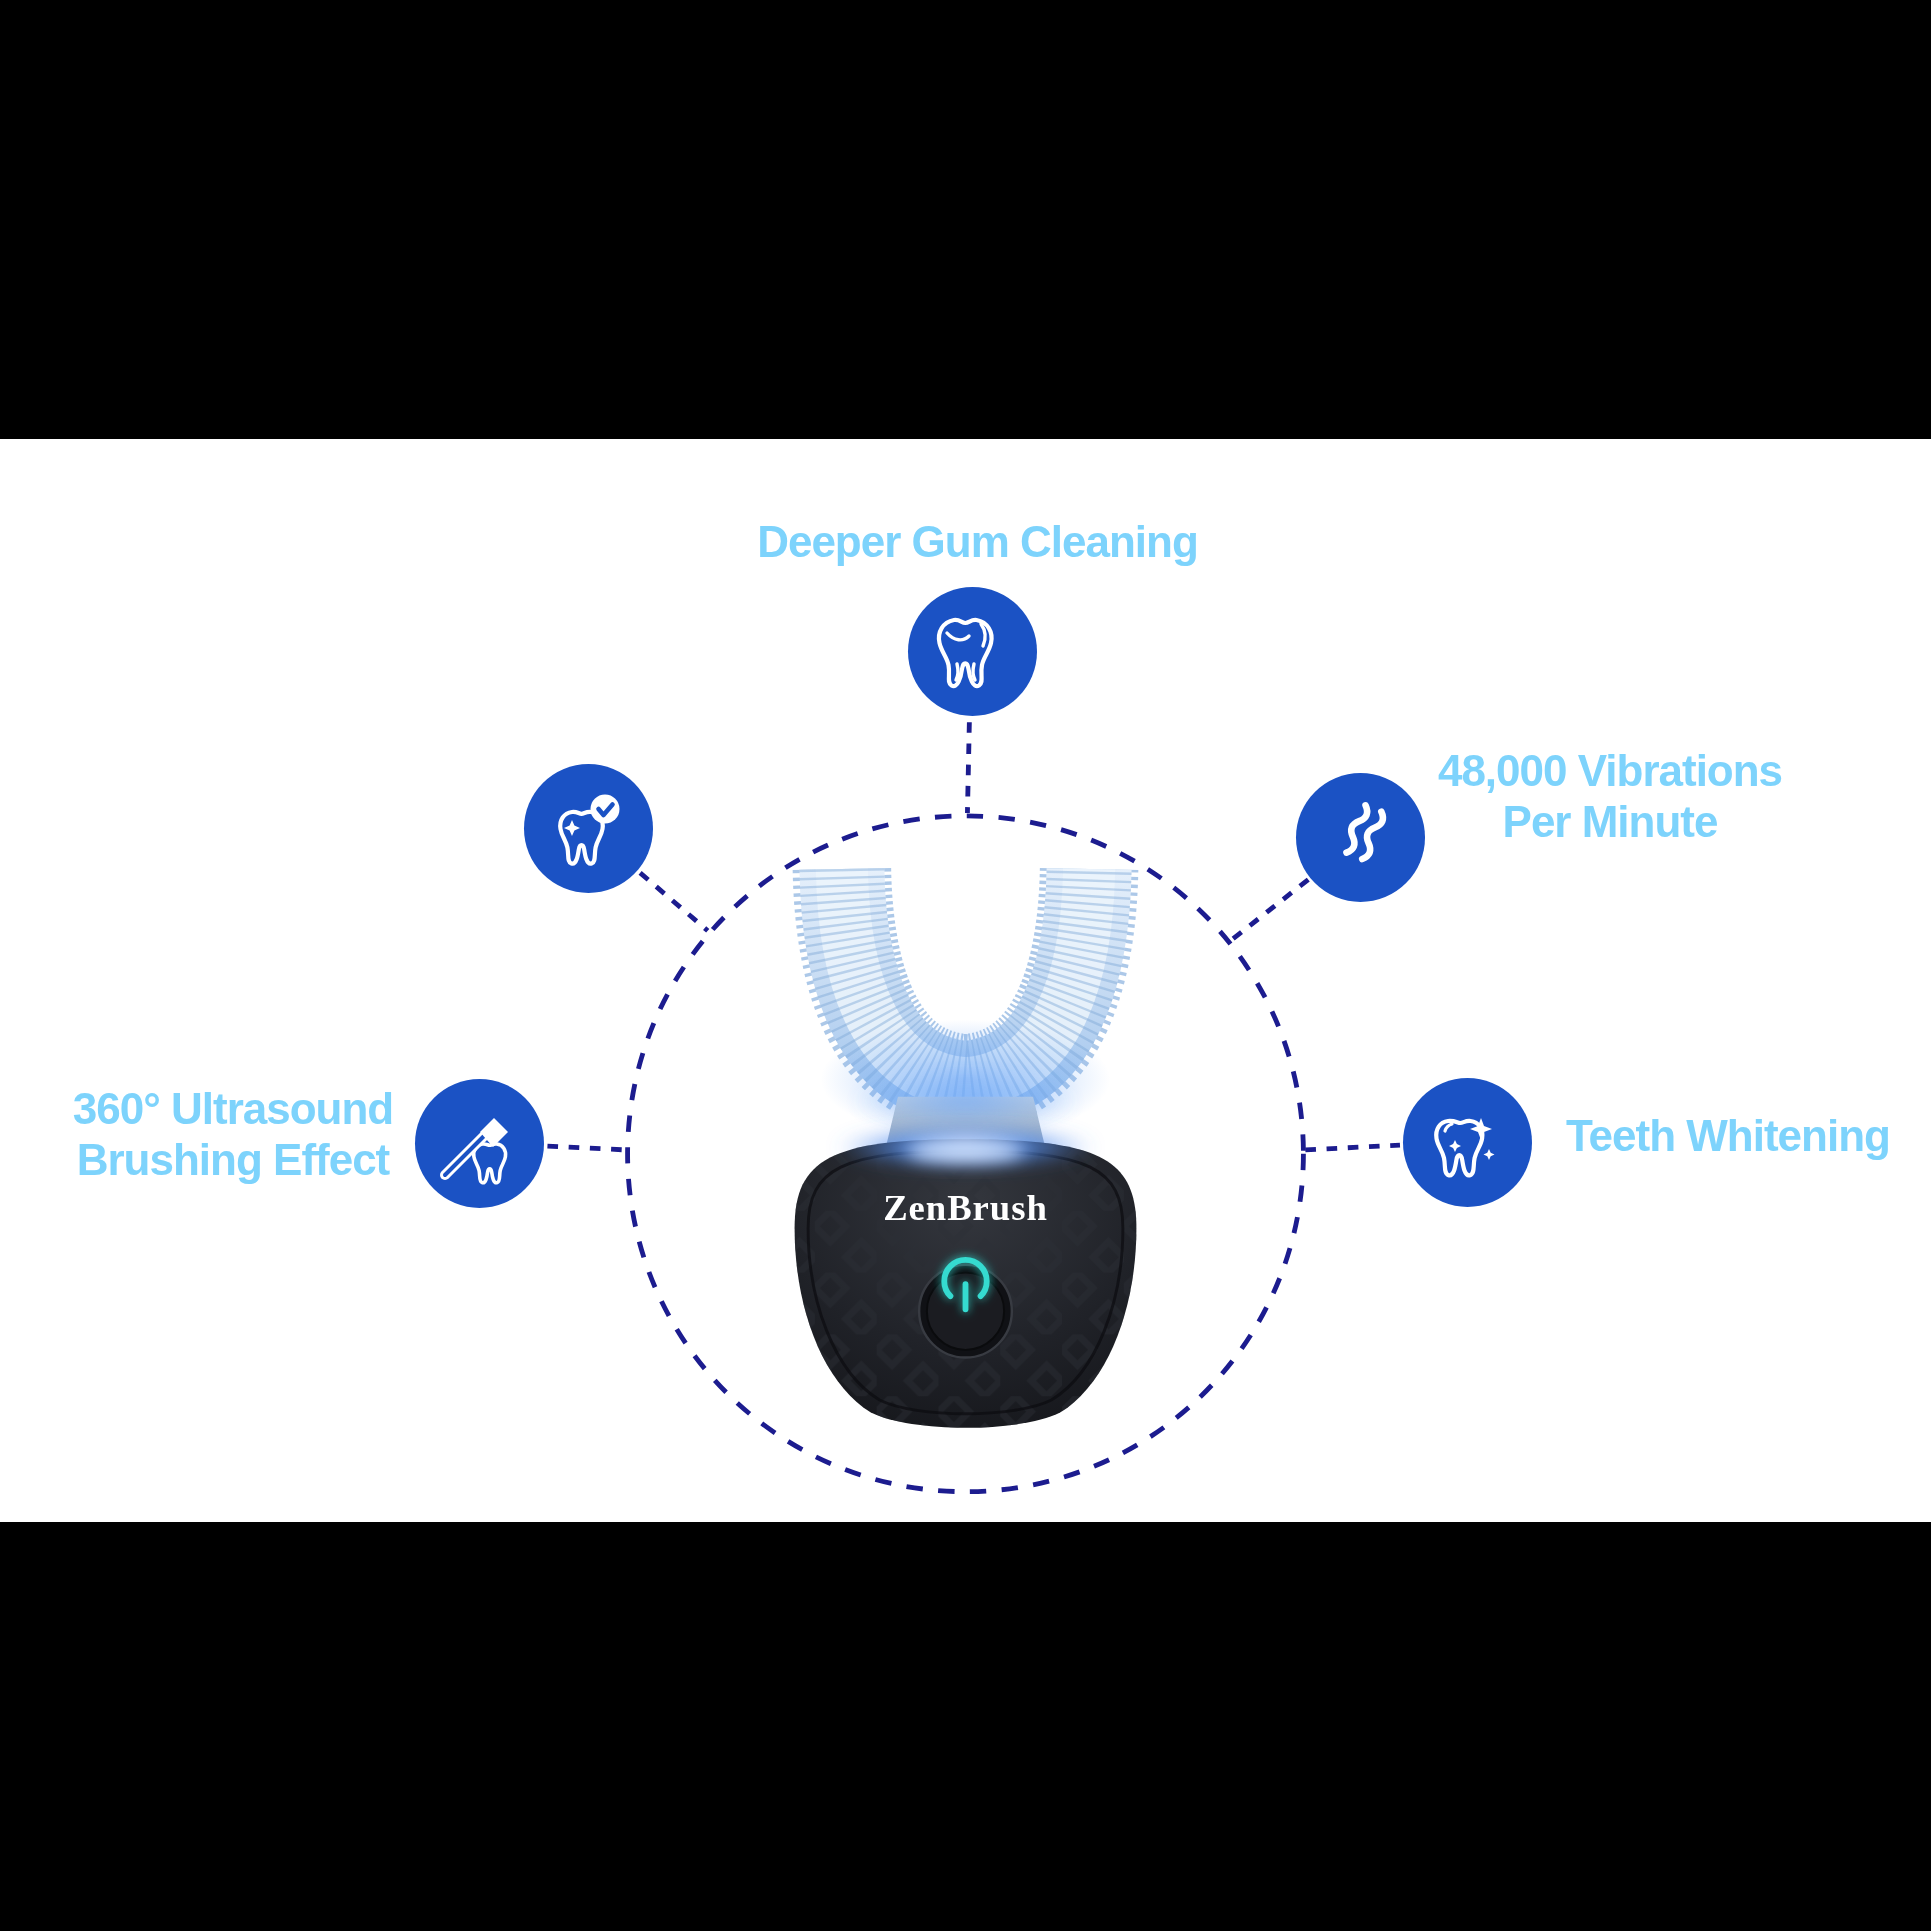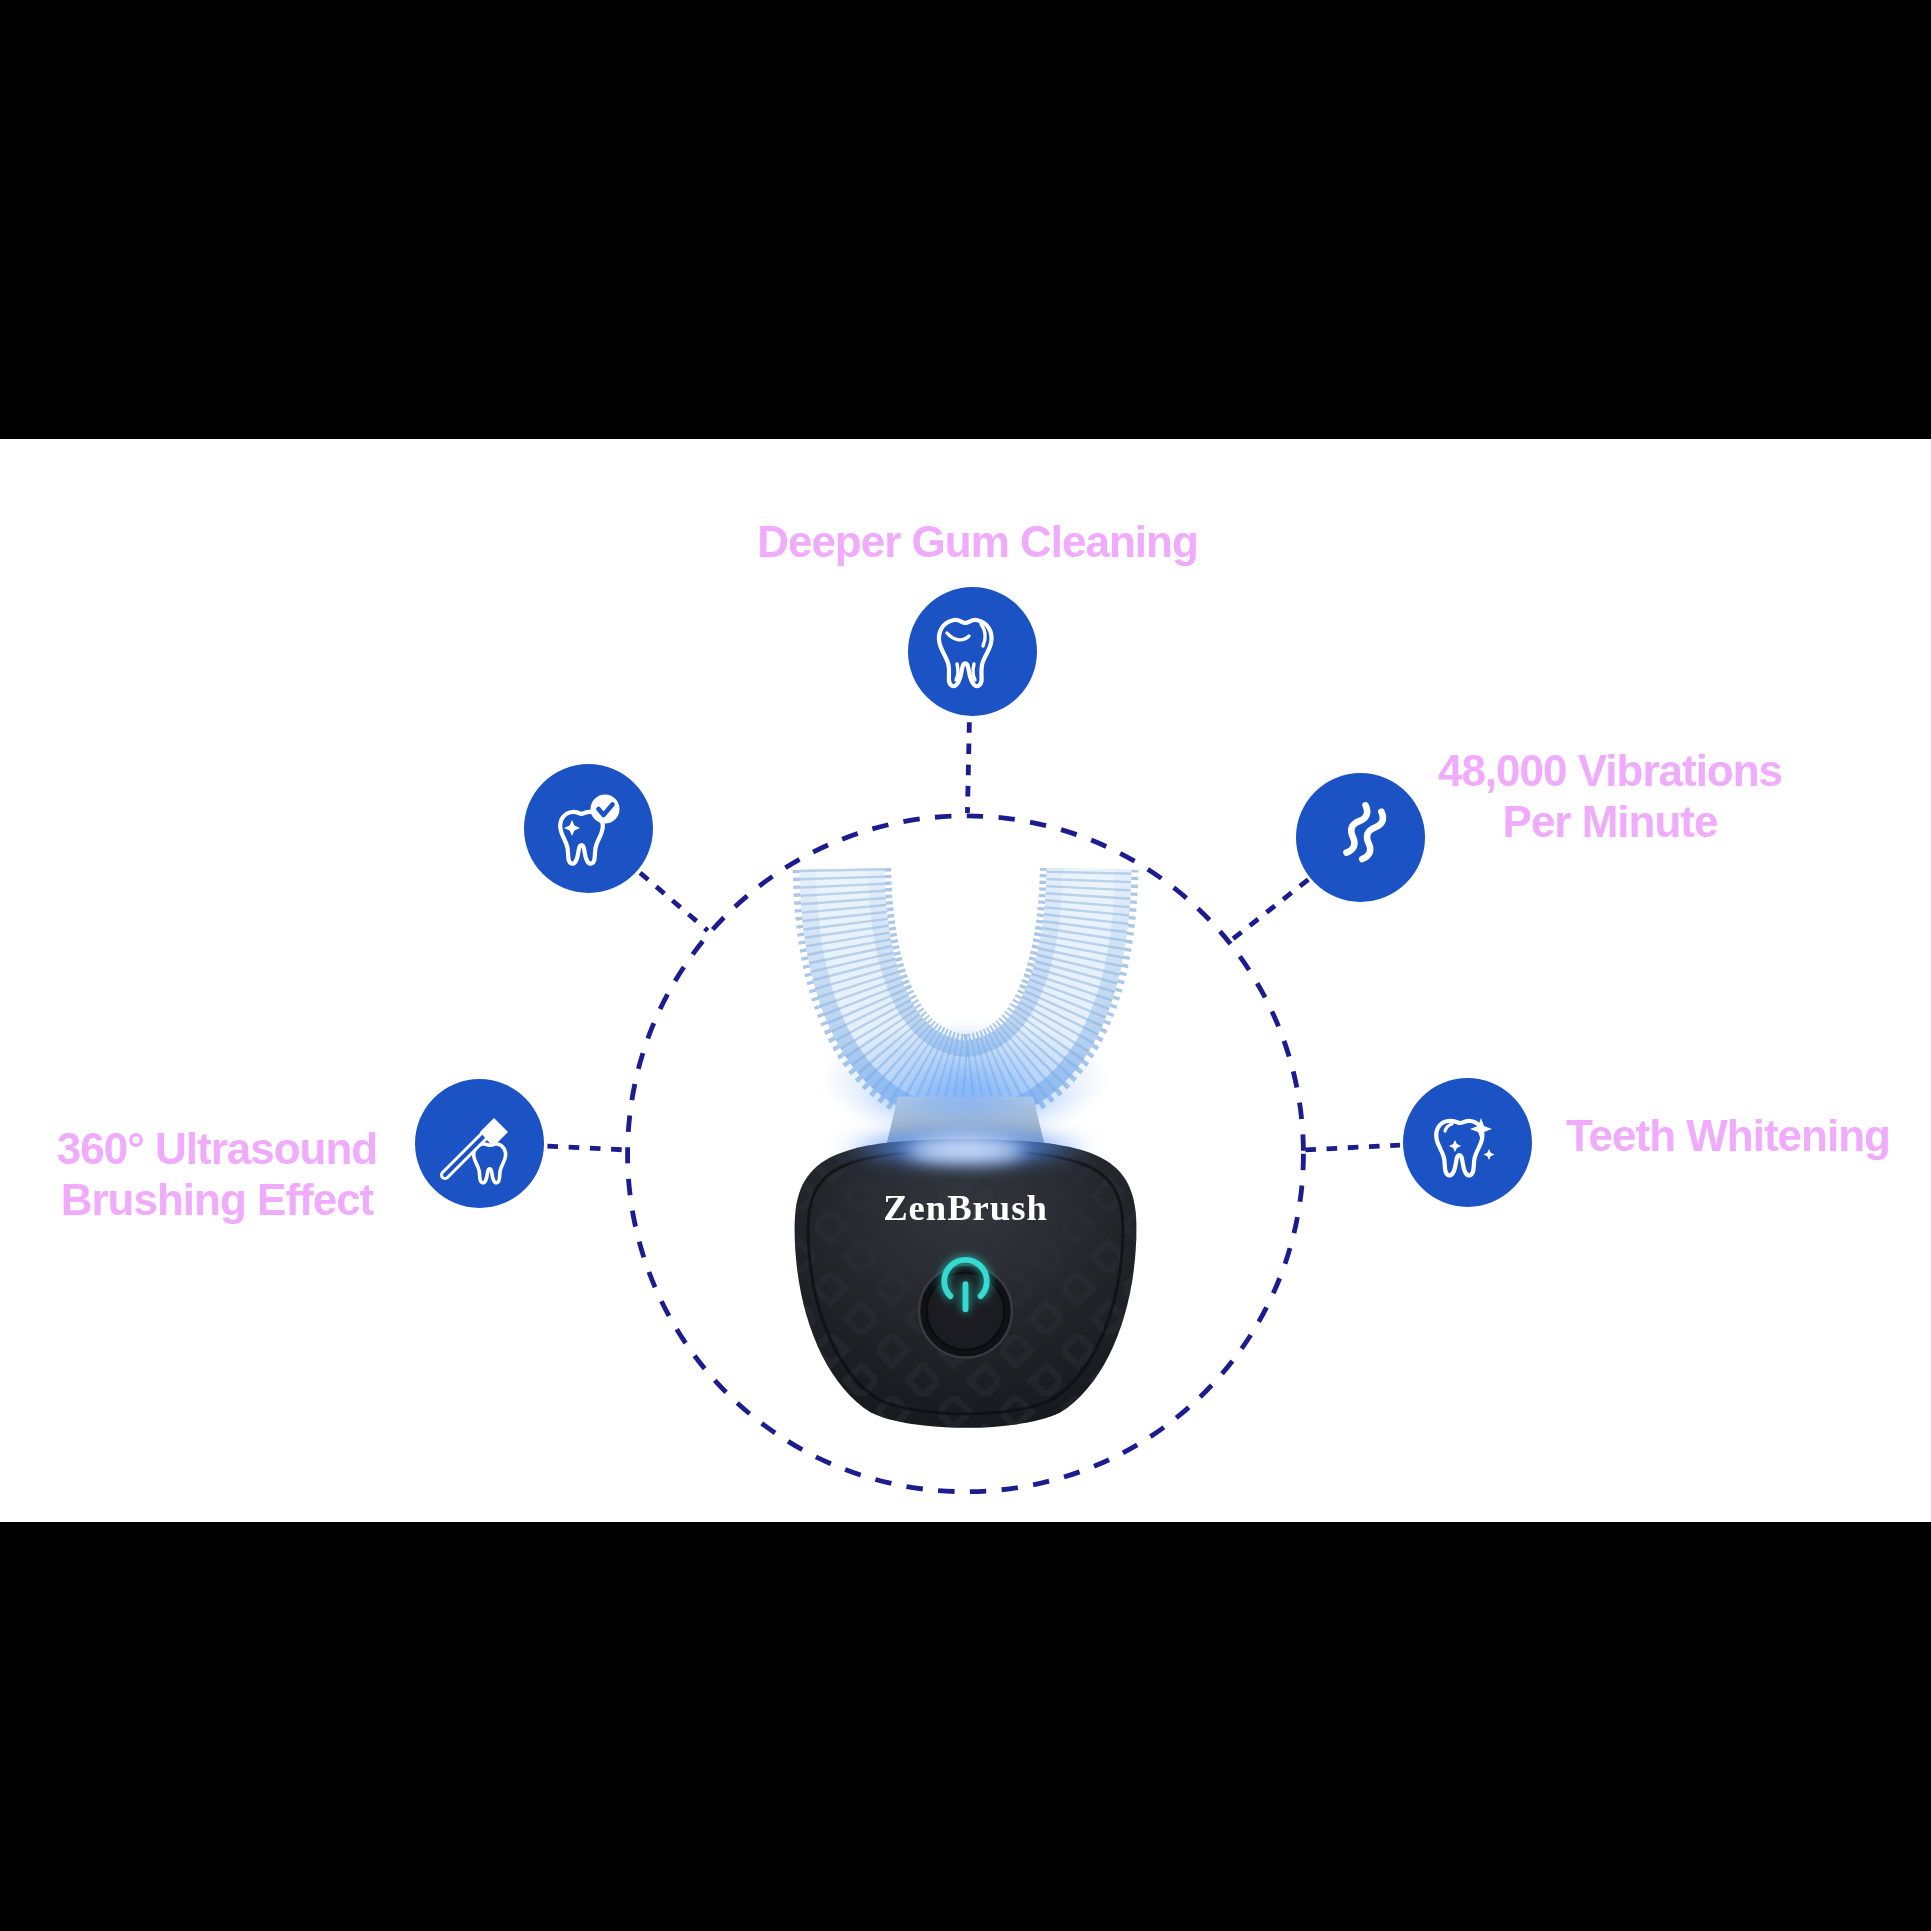--- a/index.html
+++ b/index.html
@@ -1,26 +1,26 @@
 <!DOCTYPE html>
 <html><head>
 <meta charset="utf-8">
 <style>
   html,body{margin:0;padding:0;background:#000;}
   .stage{position:relative;width:1931px;height:1931px;background:#000;overflow:hidden;
          font-family:"Liberation Sans",sans-serif;}
   .panel{position:absolute;left:0;top:439px;width:1931px;height:1083px;background:#ffffff;}
   .wires{position:absolute;left:0;top:0;width:1931px;height:1931px;pointer-events:none;}
-  .label{position:absolute;font-weight:700;font-size:44px;line-height:51px;color:#f0abfc;
+  .label{position:absolute;font-weight:700;font-size:44px;line-height:51px;color:#7dd3fc;
          letter-spacing:-1px;}
   .label span{display:block;}
   .label-top{left:688px;top:516px;width:579px;text-align:center;}
   .label-left1{left:73px;top:753px;width:434px;text-align:right;}
   .label-right1{left:1405px;top:745px;width:410px;text-align:center;}
-  .label-left2{left:24px;top:1083px;width:386px;text-align:center;margin-top:40px;}
+  .label-left2{left:40px;top:1083px;width:386px;text-align:center;}
   .label-right2{left:1566px;top:1110px;width:386px;text-align:left;}
   .ficon{position:absolute;width:129px;height:129px;border-radius:50%;background:#1b52c4;
          display:flex;align-items:center;justify-content:center;}
   .ficon svg{width:100px;height:100px;}
   .ficon-top{left:908px;top:587px;}
   .ficon-left1{left:524px;top:764px;}
   .ficon-right1{left:1296px;top:773px;}
   .ficon-left2{left:415px;top:1079px;}
   .ficon-right2{left:1403px;top:1078px;}
   .glyph{stroke:#ffffff;stroke-width:4.2;fill:none;stroke-linecap:round;stroke-linejoin:round;}

